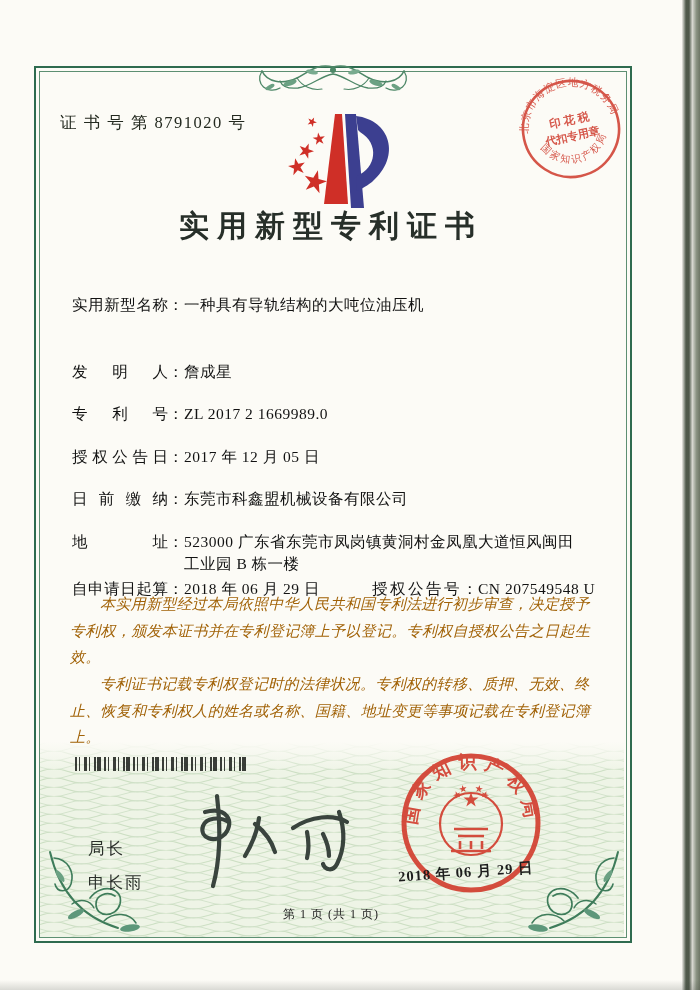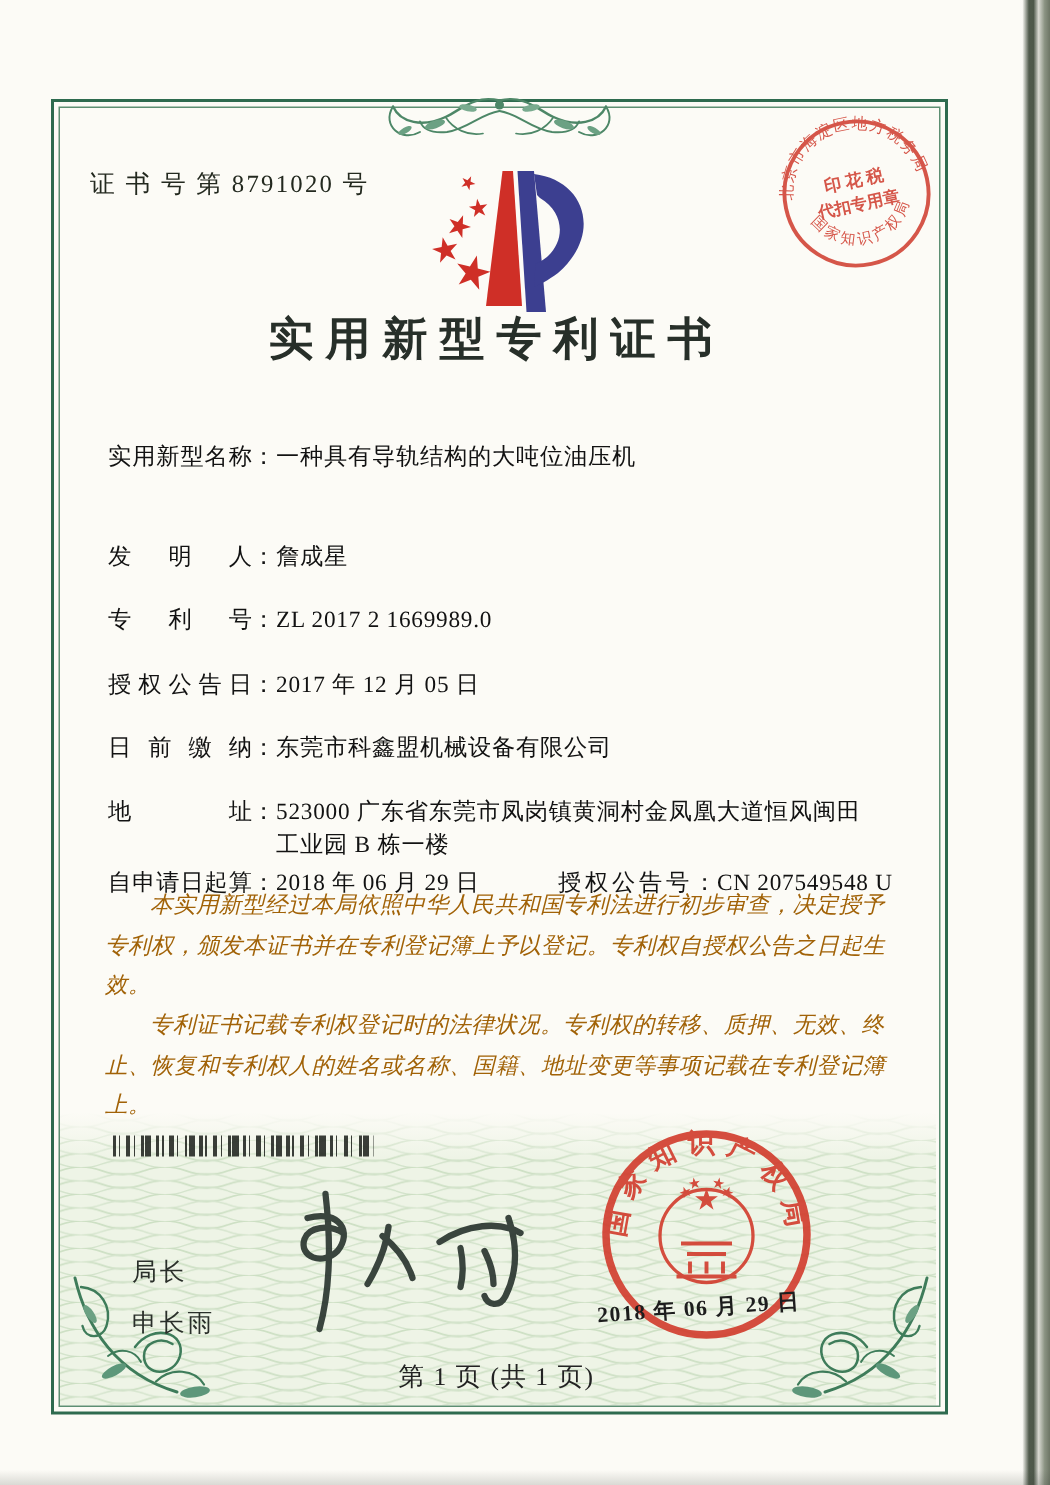--- a/index.html
+++ b/index.html
@@ -43,21 +43,21 @@
     background:repeating-linear-gradient(90deg,
       #20241f 0 2px,transparent 2px 4px,#20241f 4px 5px,transparent 5px 9px,
       #20241f 9px 12px,transparent 12px 14px,#20241f 14px 15px,transparent 15px 19px,
       #20241f 19px 21px,transparent 21px 22px,#20241f 22px 26px,transparent 26px 29px);}
   .signer{left:88px;top:831px;z-index:5;font-family:"Liberation Sans","DejaVu Sans",sans-serif;
     font-size:16.5px;color:#2a2f2a;letter-spacing:2px;line-height:34px;}
   .signature-svg{left:175px;top:782px;z-index:5;}
   .seal-svg{left:396px;top:748px;z-index:4;}
   .seal-date{left:398px;top:862px;width:160px;z-index:5;font-size:14.5px;font-weight:600;
     letter-spacing:1px;color:#1d1d1d;transform:rotate(-4deg);}
-  .footer{left:34px;top:906px;width:594px;text-align:center;z-index:5;font-size:17px;
+  .footer{left:34px;top:906px;width:594px;text-align:center;z-index:5;font-size:12px;
     letter-spacing:1px;color:#222;}
   .stamp-svg{left:516px;top:74px;z-index:4;opacity:.85;}
   .logo-svg{left:276px;top:106px;z-index:4;}
   .orn-top{left:218px;top:60px;z-index:4;}
   .orn-bl{left:44px;top:824px;z-index:2;}
   .orn-br{left:512px;top:824px;z-index:2;transform:scaleX(-1);}
 </style>
 </head>
 <body>
 

